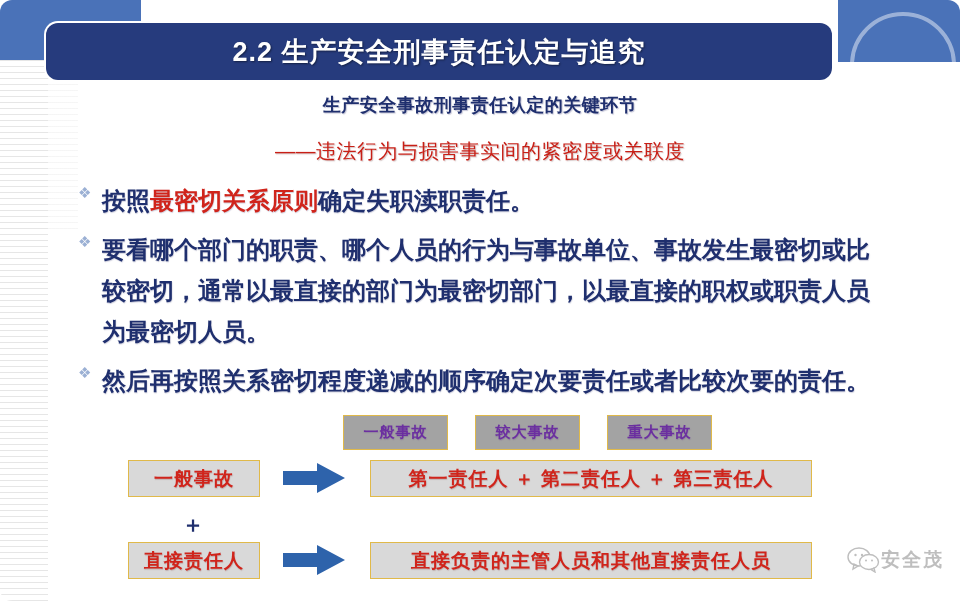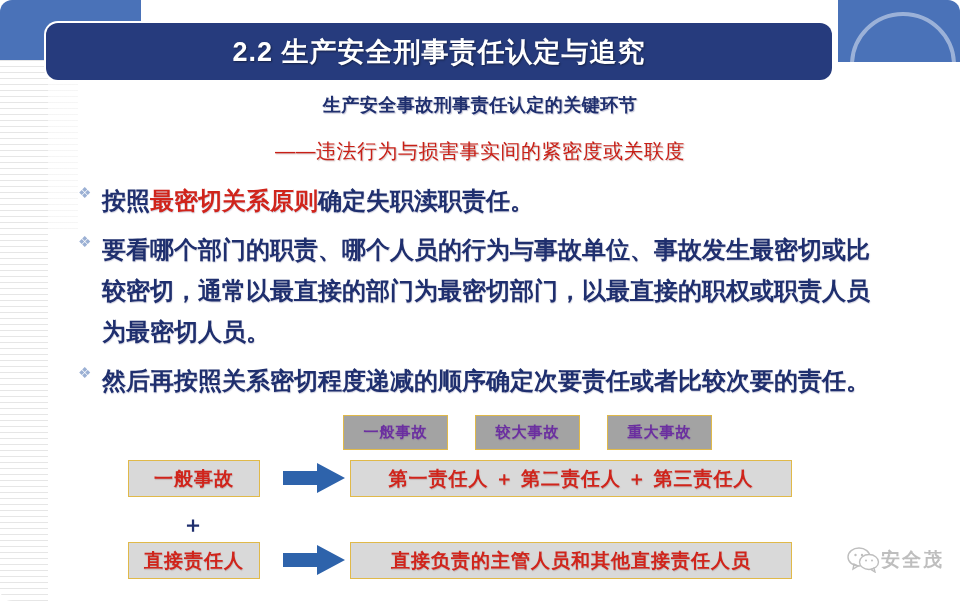--- a/index.html
+++ b/index.html
@@ -130,20 +130,21 @@
   #arrow-top{left:155px;top:48px;}
   #arrow-bottom{left:155px;top:130px;}
 
   .right-box{
     position:absolute;
     background:#d9d9d9;
     border:1.5px solid #e0b94a;
     display:flex;align-items:center;justify-content:center;
     color:#d0241b;font-size:19px;font-weight:bold;letter-spacing:1px;
     text-shadow:.5px .5px 1px rgba(160,120,120,.45);
+    margin-left:20px;
   }
   #resp-persons-box{left:222px;top:45px;width:440px;height:35px;}
   #direct-persons-box{left:222px;top:127px;width:440px;height:35px;}
 
   
   .watermark{
     position:absolute;right:16px;bottom:28px;
     display:flex;align-items:center;
     opacity:.55;
   }

